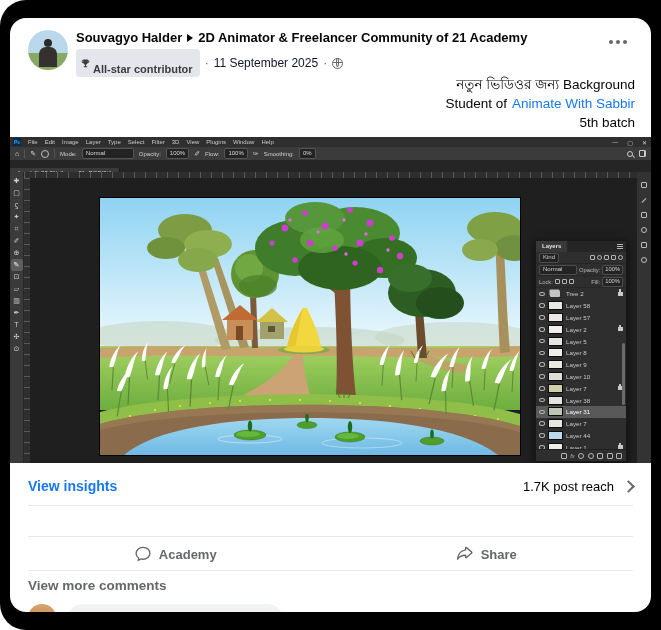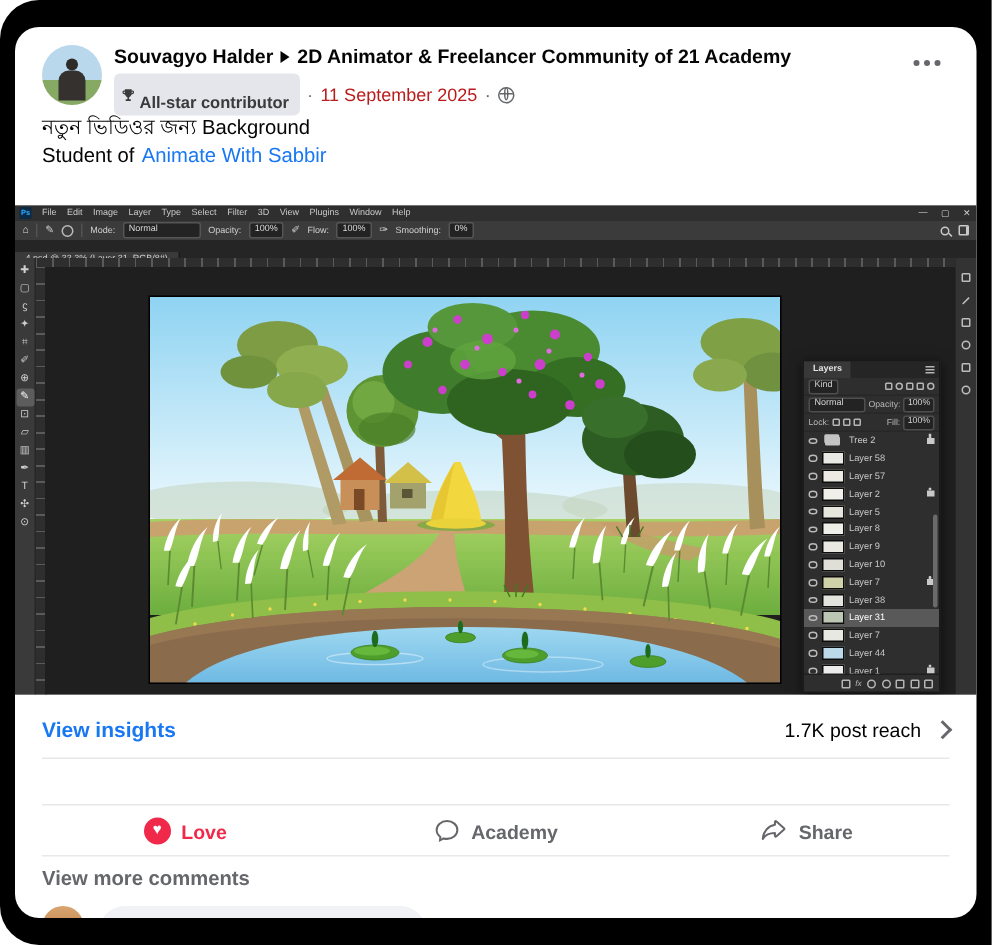--- a/index.html
+++ b/index.html
@@ -13,29 +13,29 @@
     background:linear-gradient(#b9d8ec 58%,#86a964 58%);overflow:hidden;}
   .avatar::before{content:"";position:absolute;left:16px;top:9px;width:8px;height:8px;border-radius:50%;background:#2e2a28;}
   .avatar::after{content:"";position:absolute;left:11px;top:17px;width:18px;height:20px;border-radius:7px 7px 0 0;background:#35312e;}
   .head-main{position:absolute;left:48px;top:2px;display:flex;align-items:center;white-space:nowrap;}
   .head-name,.head-group{font-size:13px;font-weight:700;color:#050505;}
   .head-arrow{width:0;height:0;border-left:6px solid #050505;border-top:4px solid transparent;border-bottom:4px solid transparent;margin:0 5px;}
   .head-meta{position:absolute;left:48px;top:21px;display:flex;align-items:center;gap:5px;}
   .badge{display:flex;align-items:center;gap:3px;background:#e4e6eb;border-radius:4px;padding:2px 7px 2px 5px;}
   .badge-text{font-size:11px;font-weight:600;color:#3a3b3c;margin-top:12px;}
   .meta-dot{color:#65676b;font-size:12px;}
-  .meta-date{font-size:12px;color:#b91c1c;}
+  .meta-date{font-size:12px;color:#0f172a;}
   .globe{position:relative;width:11px;height:11px;border:1.3px solid #65676b;border-radius:50%;box-sizing:border-box;}
   .globe::before{content:"";position:absolute;left:0;right:0;top:3.4px;height:1.2px;background:#65676b;}
   .globe::after{content:"";position:absolute;left:2.4px;top:-0.5px;width:3.6px;height:9px;border:1.1px solid #65676b;border-radius:50%;box-sizing:border-box;}
   .dots-menu{position:absolute;right:6px;top:12px;display:flex;gap:3px;cursor:pointer;}
   .dots-menu i{width:4px;height:4px;border-radius:50%;background:#65676b;}
 
   
-  .post-text{position:absolute;left:18px;top:57px;right:6px;font-size:13.5px;line-height:19px;color:#050505;}
+  .post-text{position:absolute;left:18px;top:57px;right:16px;font-size:13.5px;line-height:19px;color:#050505;text-align:right;}
   .post-link{color:#1877f2;margin-left:5px;cursor:pointer;}
 
   
   .ps{position:absolute;left:0;top:119px;width:641px;height:326px;background:#181818;overflow:hidden;}
   .ps-menubar{position:absolute;left:0;top:0;width:641px;height:10px;background:#2f2f2f;display:flex;align-items:center;gap:7px;padding-left:3px;box-sizing:border-box;}
   .ps-logo{width:8px;height:8px;background:#0a2a45;color:#31a8ff;font-size:5px;font-weight:700;line-height:8px;text-align:center;border-radius:1px;flex:none;}
   .ps-menu-item{font-size:6px;color:#c9c9c9;}
   .ps-winctrl{position:absolute;right:4px;top:0;height:10px;display:flex;gap:9px;align-items:center;}
   .ps-winctrl span{font-size:6px;color:#cfcfcf;}
   .ps-options{position:absolute;left:0;top:10px;width:641px;height:14px;background:#3b3b3b;display:flex;align-items:center;gap:5px;padding:0 5px;box-sizing:border-box;border-bottom:1px solid #262626;}
@@ -158,20 +158,21 @@
           <i></i>
           <i></i>
         </div>
     </div>
 
     <div class="post-text">
       <div>নতুন ভিডিওর জন্য Background</div>
       <div>
         <span>Student of</span><span class="post-link">Animate With Sabbir</span>
       </div>
+      <div>5th batch</div>
     </div>
 
     <div class="ps">
 
       <div class="ps-menubar">
         <span class="ps-logo">Ps</span>
         <div style="display:flex;gap:7px;">
 
         <span class="ps-menu-item">File</span>
             <span class="ps-menu-item">Edit</span>
@@ -567,24 +568,20 @@
       <span class="reach-wrap">
         <span class="reach">1.7K post reach</span>
         <span class="chev"></span>
       </span>
     </div>
     <div class="divider" style="top:487px;"></div>
 
     <div class="divider" style="top:518px;"></div>
 
     <div class="actions">
-      <div class="action-btn loved">
-        <span class="love-badge"></span>
-        <span class="action-label">Love</span>
-      </div>
       <div class="action-btn">
         <svg width="18" height="18" viewBox="0 0 24 24">
             <path d="M12 3.2C6.8 3.2 2.8 6.8 2.8 11.2c0 2.5 1.3 4.7 3.3 6.1l-.3 3 3.4-1.7c.9.3 1.8.4 2.8.4 5.2 0 9.2-3.6 9.2-8S17.2 3.2 12 3.2z" fill="none" stroke="#65676b" stroke-width="1.8"></path>
           </svg>
         <span class="action-label">Academy</span>
       </div>
       <div class="action-btn">
         <svg width="19" height="18" viewBox="0 0 24 24">
             <path d="M13.5 6.5V3.8c0-.6.7-.9 1.1-.5l7 6.2c.3.3.3.8 0 1.1l-7 6.2c-.4.4-1.1.1-1.1-.5v-2.6C8 13.7 4.8 15.6 2.7 19c.4-6.4 4.6-11.4 10.8-12.5z" fill="none" stroke="#65676b" stroke-width="1.8" stroke-linejoin="round"></path>
           </svg>

